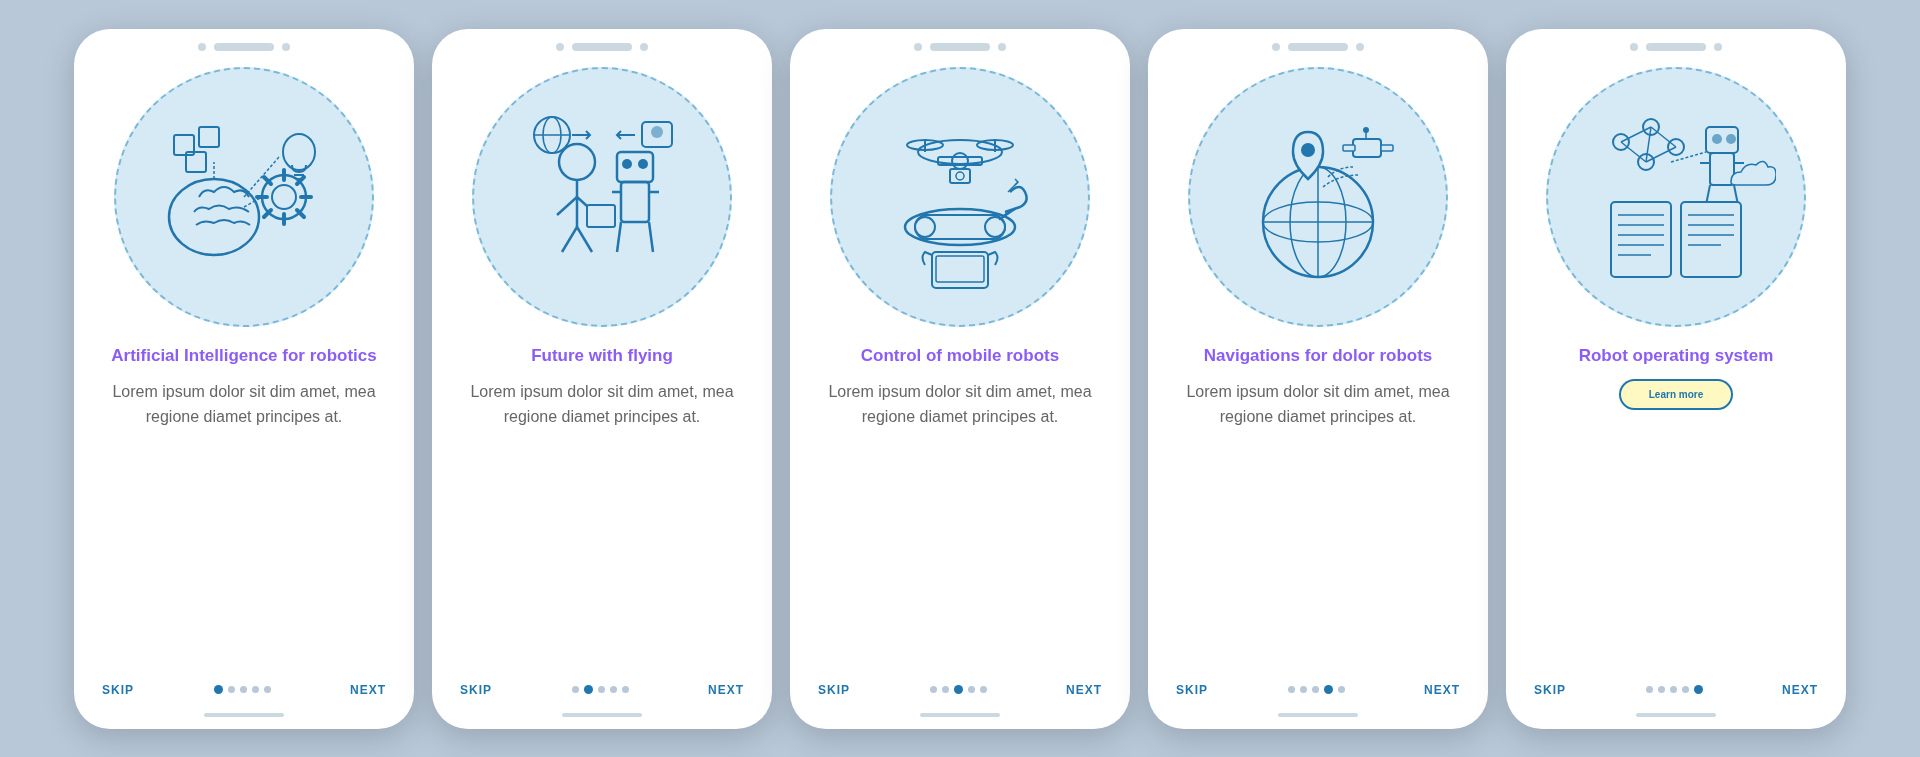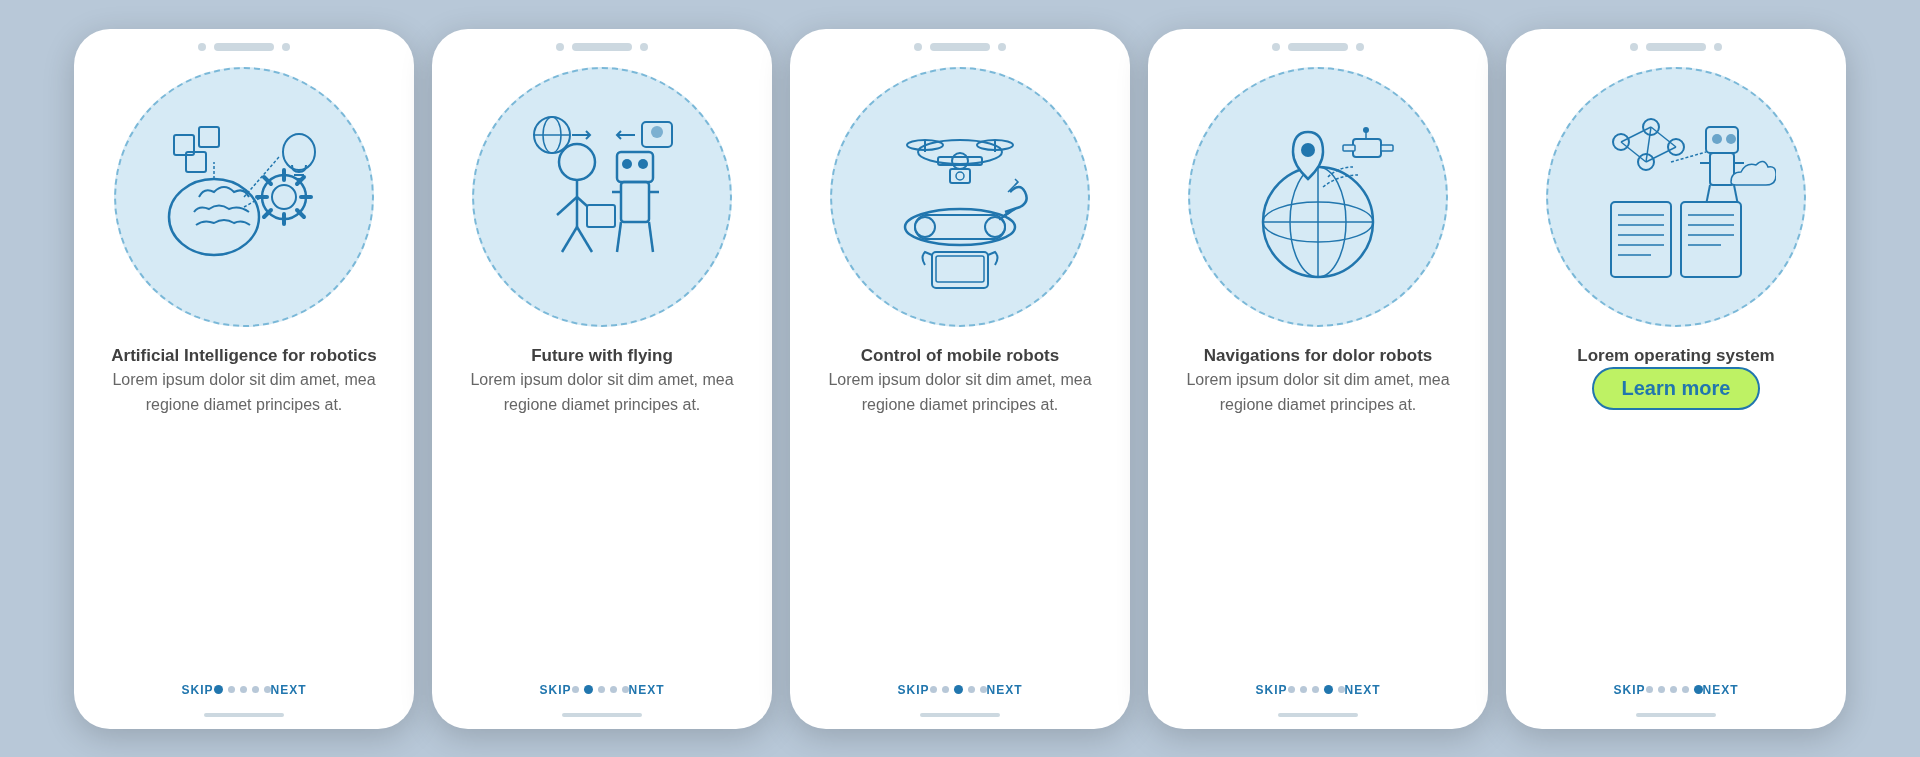--- a/index.html
+++ b/index.html
@@ -67,50 +67,51 @@
     }
     .phone-content {
       flex: 1;
       display: flex;
       flex-direction: column;
       align-items: center;
       padding: 18px 24px 0 24px;
       width: 100%;
     }
     .phone-title {
-      color: #404040;
+      color: #8b5cf6;
       font-size: 17px;
       font-weight: 700;
       text-align: center;
+      margin-bottom: 12px;
       line-height: 1.3;
     }
     .phone-body {
       color: #666;
       font-size: 16px;
       text-align: center;
       line-height: 1.6;
       margin-bottom: 10px;
     }
     .learn-more-btn {
       border: 2px solid #2176ae;
       border-radius: 24px;
       padding: 8px 28px;
       color: #2176ae;
-      font-size: 20px;
+      font-size: 10px;
       font-weight: 600;
-      background: #bef264;
+      background: #fef9c3;
       cursor: pointer;
       margin-bottom: 4px;
     }
     .phone-nav {
       width: 100%;
       display: flex;
       align-items: center;
-      justify-content: center;
-      padding: 10px 13px;
+      justify-content: space-between;
+      padding: 10px 28px;
       margin-top: auto;
     }
     .nav-skip, .nav-next {
       color: #2176ae;
       font-size: 12px;
       font-weight: 700;
       letter-spacing: 1px;
       cursor: pointer;
     }
     .dots {
@@ -400,21 +401,21 @@
         <line x1="112" y1="128" x2="158" y2="128" stroke="#2176ae" stroke-width="1.5"></line>
         <line x1="112" y1="138" x2="158" y2="138" stroke="#2176ae" stroke-width="1.5"></line>
         <line x1="112" y1="148" x2="145" y2="148" stroke="#2176ae" stroke-width="1.5"></line>
 
         <path d="M155 85 Q155 75 165 75 Q170 65 180 68 Q188 60 192 70 Q200 68 200 78 Q200 88 190 88 L160 88 Q155 88 155 85Z" fill="#d6eaf5" stroke="#2176ae" stroke-width="1.5"></path>
 
         <line x1="95" y1="65" x2="130" y2="55" stroke="#2176ae" stroke-width="1.5" stroke-dasharray="3,2"></line>
       </svg>
     </div>
     <div class="phone-content">
-      <div class="phone-title">Lorem operating system</div>
+      <div class="phone-title">Robot operating system</div>
       <button class="learn-more-btn">Learn more</button>
     </div>
     <div class="phone-nav">
       <span class="nav-skip">SKIP</span>
       <div class="dots">
         <div class="dot"></div>
         <div class="dot"></div>
         <div class="dot"></div>
         <div class="dot"></div>
         <div class="dot active"></div>

